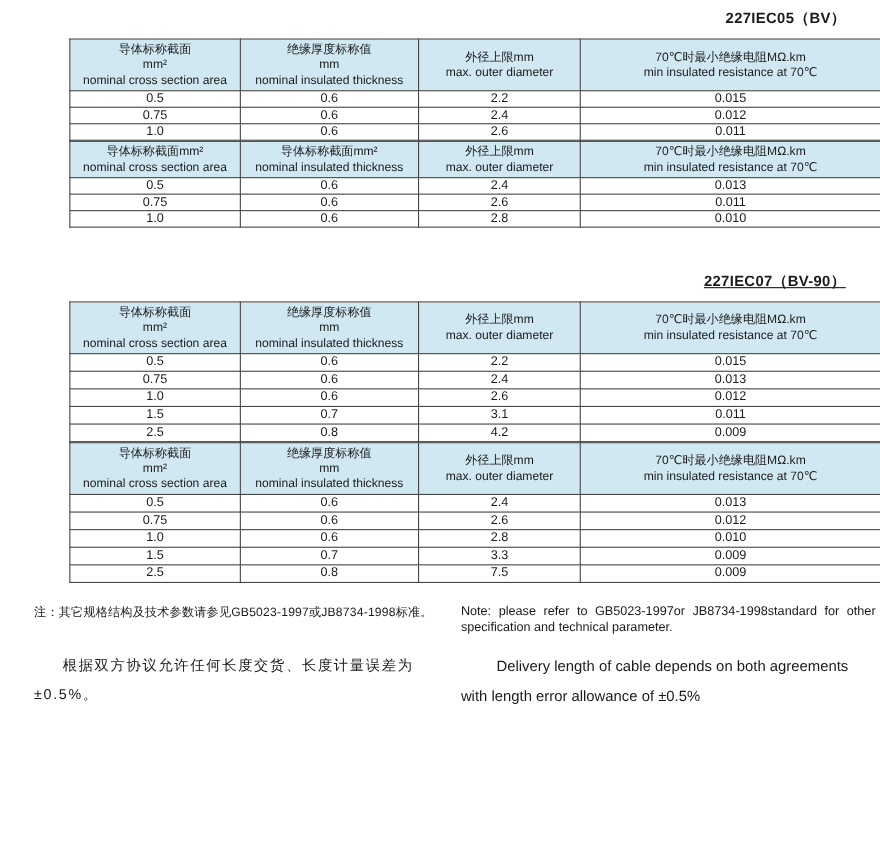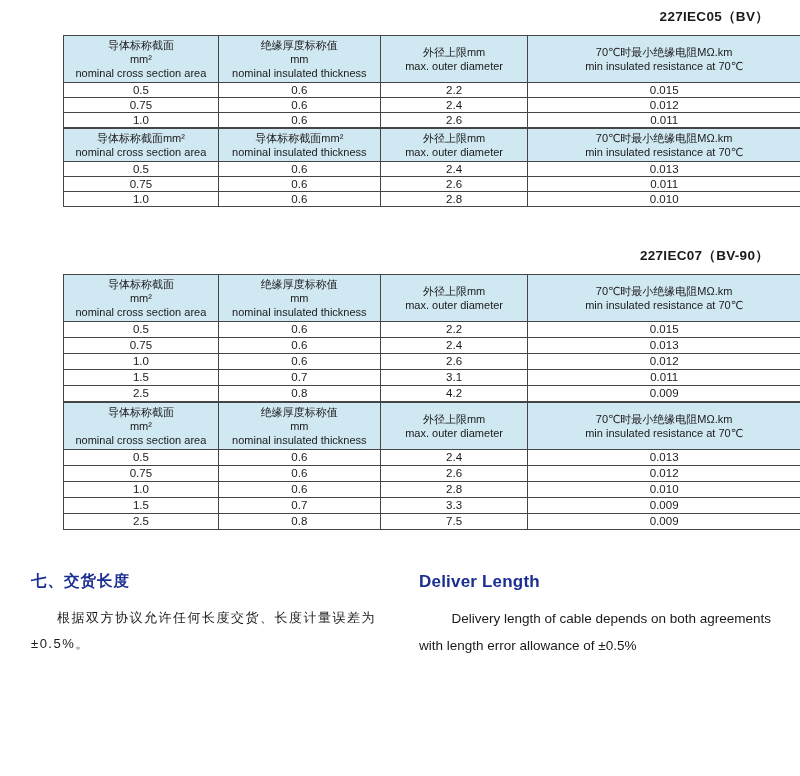--- a/index.html
+++ b/index.html
@@ -18,21 +18,21 @@
   .tables-area{padding:8px 31px 0 31px;}
   .spec-section{margin:0;}
   .tbl-title{
     margin:0 0 9px 0;
     text-align:right;
     font-size:13.5px;
     font-weight:bold;
     letter-spacing:.3px;
   }
   .spec-section + .spec-section .tbl-title{margin-top:33px;}
-  .spec-section.gap-lg .tbl-title{margin-top:40px;}
+  .spec-section.gap-lg .tbl-title{margin-top:40px;text-decoration:underline;}
   table.spec-table{
     width:100%;
     border-collapse:collapse;
     table-layout:fixed;
     margin-left:32px;
   }
   .spec-table col.c1{width:21%;}
   .spec-table col.c2{width:22%;}
   .spec-table col.c3{width:20%;}
   .spec-table col.c4{width:37%;}
@@ -326,22 +326,22 @@
             <td>0.8</td>
             <td>7.5</td>
             <td>0.009</td>
           </tr>
         </tbody>
       </table>
     </section>
   </div>
 
   <div class="bottom-area">
-    <div class="brow headings">
-      <h2 class="h-zh">七、交货长度</h2>
-      <h2 class="h-en">Deliver Length</h2>
+    <div class="brow notes">
+      <p class="note-zh">注：其它规格结构及技术参数请参见GB5023-1997或JB8734-1998标准。</p>
+      <p class="note-en">Note: please refer to GB5023-1997or JB8734-1998standard for other specification and technical parameter.</p>
     </div>
     <div class="brow paras">
       <p class="p-zh">根据双方协议允许任何长度交货、长度计量误差为±0.5%。</p>
       <p class="p-en">Delivery length of cable depends on both agreements with length error allowance of ±0.5%</p>
     </div>
   </div>
 </div>
 
 </body></html>

